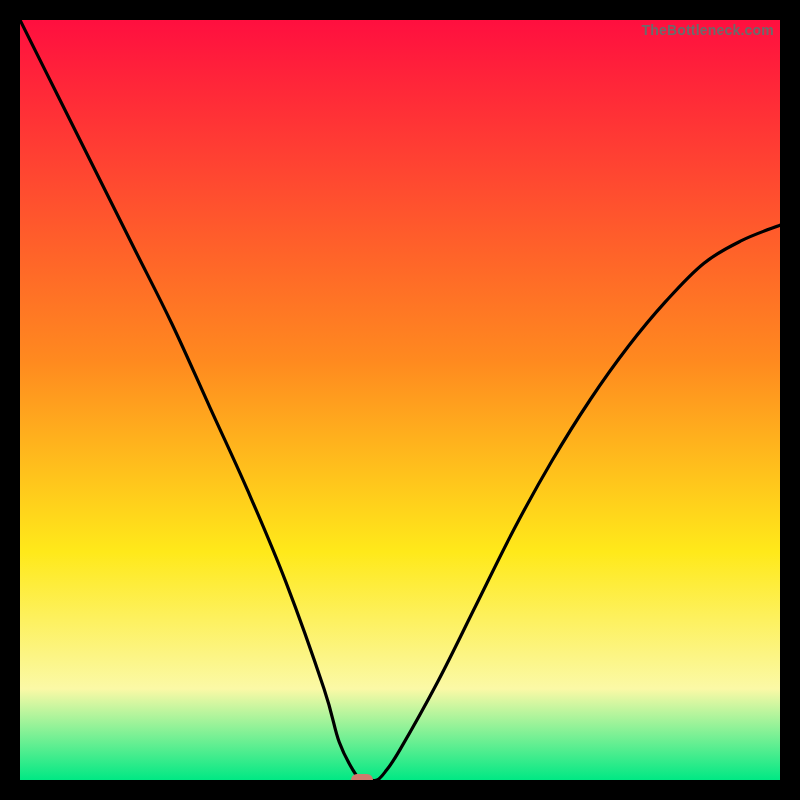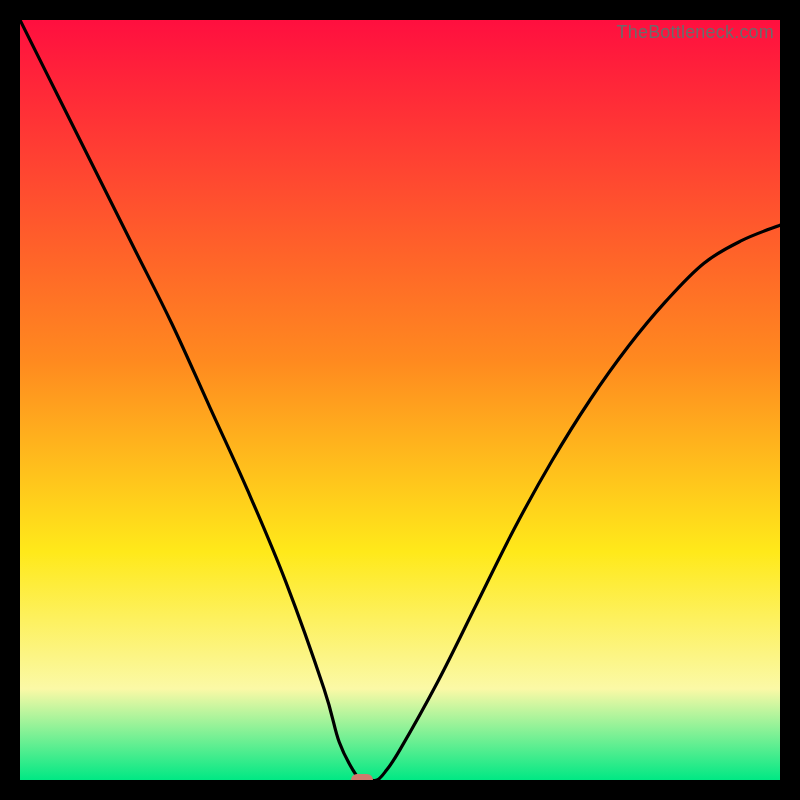--- a/index.html
+++ b/index.html
@@ -22,24 +22,25 @@
     top: 20px;
     width: 760px;
     height: 760px;
     overflow: hidden;
   }
   .watermark {
     position: absolute;
     top: 2px;
     right: 6px;
     font-family: Arial, Helvetica, sans-serif;
-    font-size: 18px;
+    font-size: 14px;
     color: #6b6b6b;
     letter-spacing: 0.2px;
     user-select: none;
+    font-weight: bold;
   }
   .marker {
     position: absolute;
     width: 22px;
     height: 12px;
     border-radius: 6px;
     background: #cf7a6d;
     transform: translate(-50%, -50%);
   }
   svg { display: block; }

